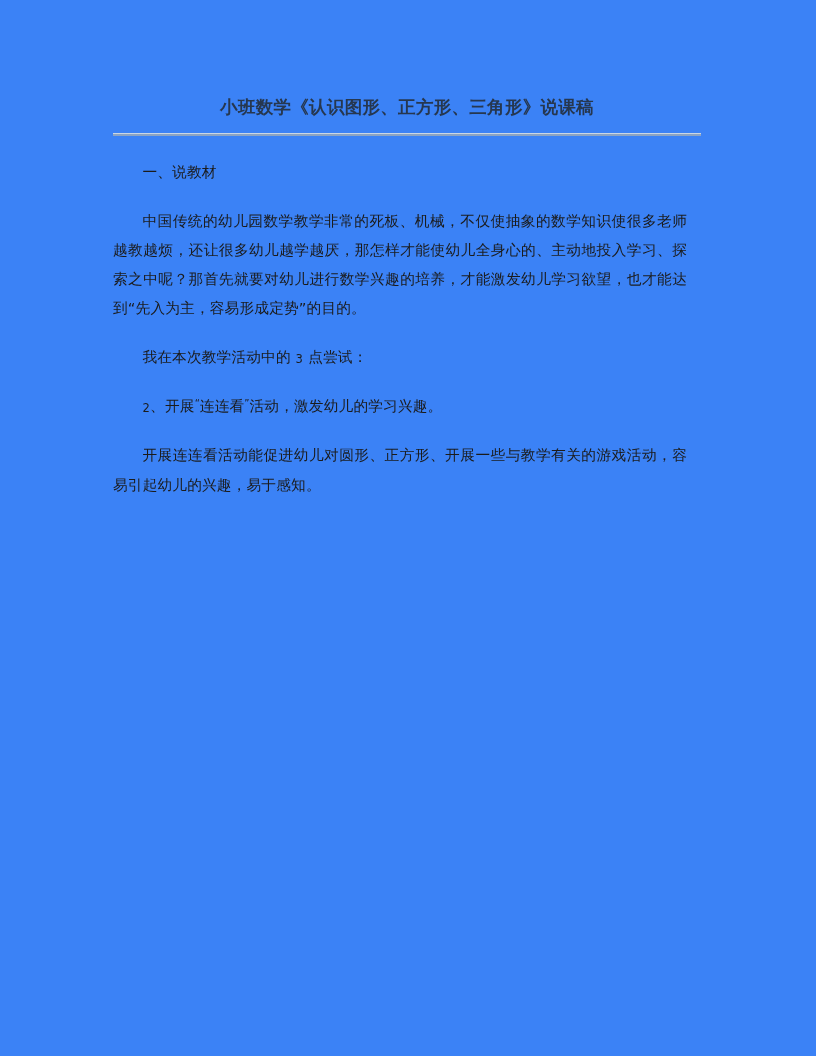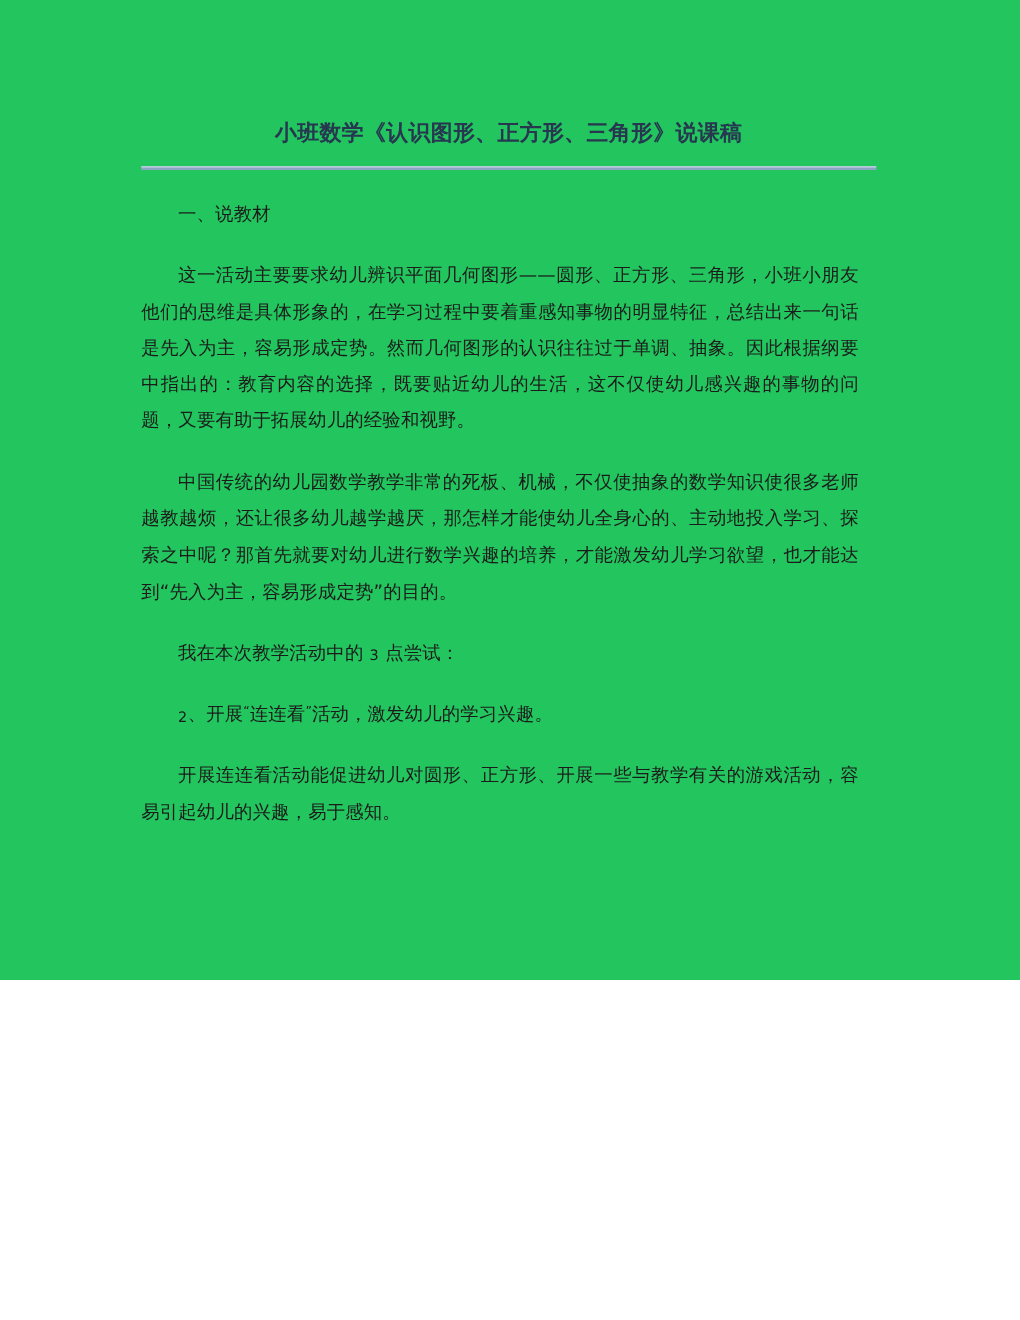--- a/index.html
+++ b/index.html
@@ -4,22 +4,22 @@
 <style>
   html, body {
     margin: 0;
     padding: 0;
     background: #ffffff;
   }
 
   .page {
     position: relative;
     width: 816px;
-    height: 784px;
-    background: #22c55e;
+    height: 1056px;
+    background: #3b82f6;
     overflow: hidden;
     font-family: "DejaVu Sans", "Liberation Sans", sans-serif;
     -webkit-font-smoothing: none;
   }
 
   .content {
     position: absolute;
     left: 113px;
     top: 0;
     width: 588px;
@@ -81,21 +81,20 @@
   <div class="content">
 
     <h1 class="doc-title">小班数学《认识图形、正方形、三角形》说课稿</h1>
 
     <div class="title-rule"></div>
 
     <div class="body-block">
 
       <p class="para">一、说教材</p>
 
-      <p class="para">这一活动主要要求幼儿辨识平面几何图形——圆形、正方形、三角形，小班小朋友他们的思维是具体形象的，在学习过程中要着重感知事物的明显特征，总结出来一句话是先入为主，容易形成定势。然而几何图形的认识往往过于单调、抽象。因此根据纲要中指出的：教育内容的选择，既要贴近幼儿的生活，这不仅使幼儿感兴趣的事物的问题，又要有助于拓展幼儿的经验和视野。</p>
 
 
 
       <p class="para">中国传统的幼儿园数学教学非常的死板、机械，不仅使抽象的数学知识使很多老师越教越烦，还让很多幼儿越学越厌，那怎样才能使幼儿全身心的、主动地投入学习、探索之中呢？那首先就要对幼儿进行数学兴趣的培养，才能激发幼儿学习欲望，也才能达到“先入为主，容易形成定势”的目的。</p>
 
       <p class="para">
         <span>我在本次教学活动中的 </span><span class="num">3</span><span> 点尝试：</span>
       </p>
 
 

